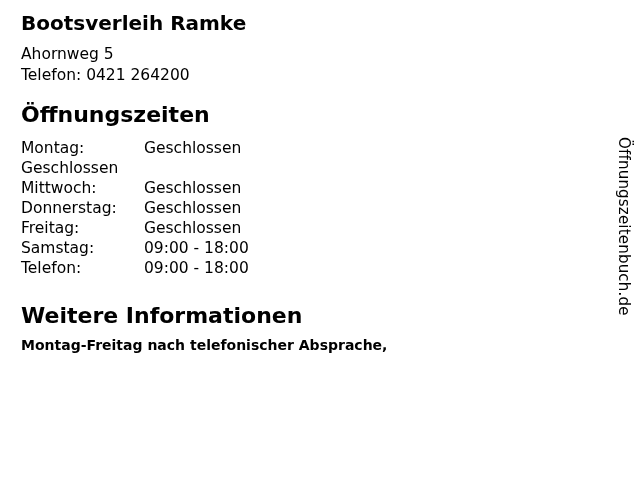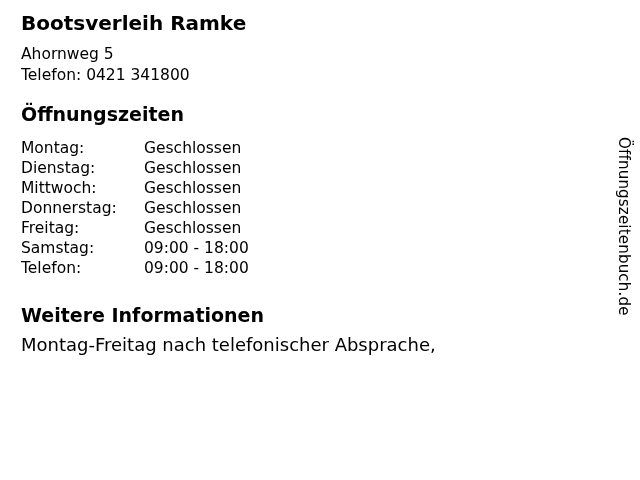--- a/index.html
+++ b/index.html
@@ -20,21 +20,21 @@
     font-size: 20px;
     font-weight: bold;
     line-height: 24px;
     margin: 0 0 9px 0;
   }
   .address div {
     font-size: 15.5px;
     line-height: 20.5px;
   }
   .section-heading {
-    font-size: 19px;
+    font-size: 22px;
     font-weight: bold;
     line-height: 21px;
     margin: 19px 0 13px 0;
   }
   .hours-row {
     display: flex;
     font-size: 15.5px;
     line-height: 20px;
   }
   .hours-day {
@@ -42,54 +42,54 @@
     flex: 0 0 123px;
   }
   .hours-value {
     flex: 1;
   }
   .info-heading {
     margin-top: 27px;
     margin-bottom: 9px;
   }
   .info-text {
-    font-size: 18px;
+    font-size: 14px;
     line-height: 20px;
+    font-weight: bold;
   }
   .watermark {
     position: absolute;
     top: 137px;
     right: 7px;
     writing-mode: vertical-rl;
     font-size: 15px;
     letter-spacing: 0.2px;
     white-space: nowrap;
   }
 </style>
 </head>
 <body>
 
 <div class="content">
 
   <h1 class="page-title">Bootsverleih Ramke</h1>
 
   <div class="address">
     <div>Ahornweg 5</div>
-    <div>Telefon: 0421 341800</div>
+    <div>Telefon: 0421 264200</div>
   </div>
 
   <h2 class="section-heading">Öffnungszeiten</h2>
 
   <div class="hours">
     <div class="hours-row">
       <span class="hours-day">Montag:</span>
       <span class="hours-value">Geschlossen</span>
     </div>
     <div class="hours-row">
-      <span class="hours-day">Dienstag:</span>
       <span class="hours-value">Geschlossen</span>
     </div>
     <div class="hours-row">
       <span class="hours-day">Mittwoch:</span>
       <span class="hours-value">Geschlossen</span>
     </div>
     <div class="hours-row">
       <span class="hours-day">Donnerstag:</span>
       <span class="hours-value">Geschlossen</span>
     </div>

